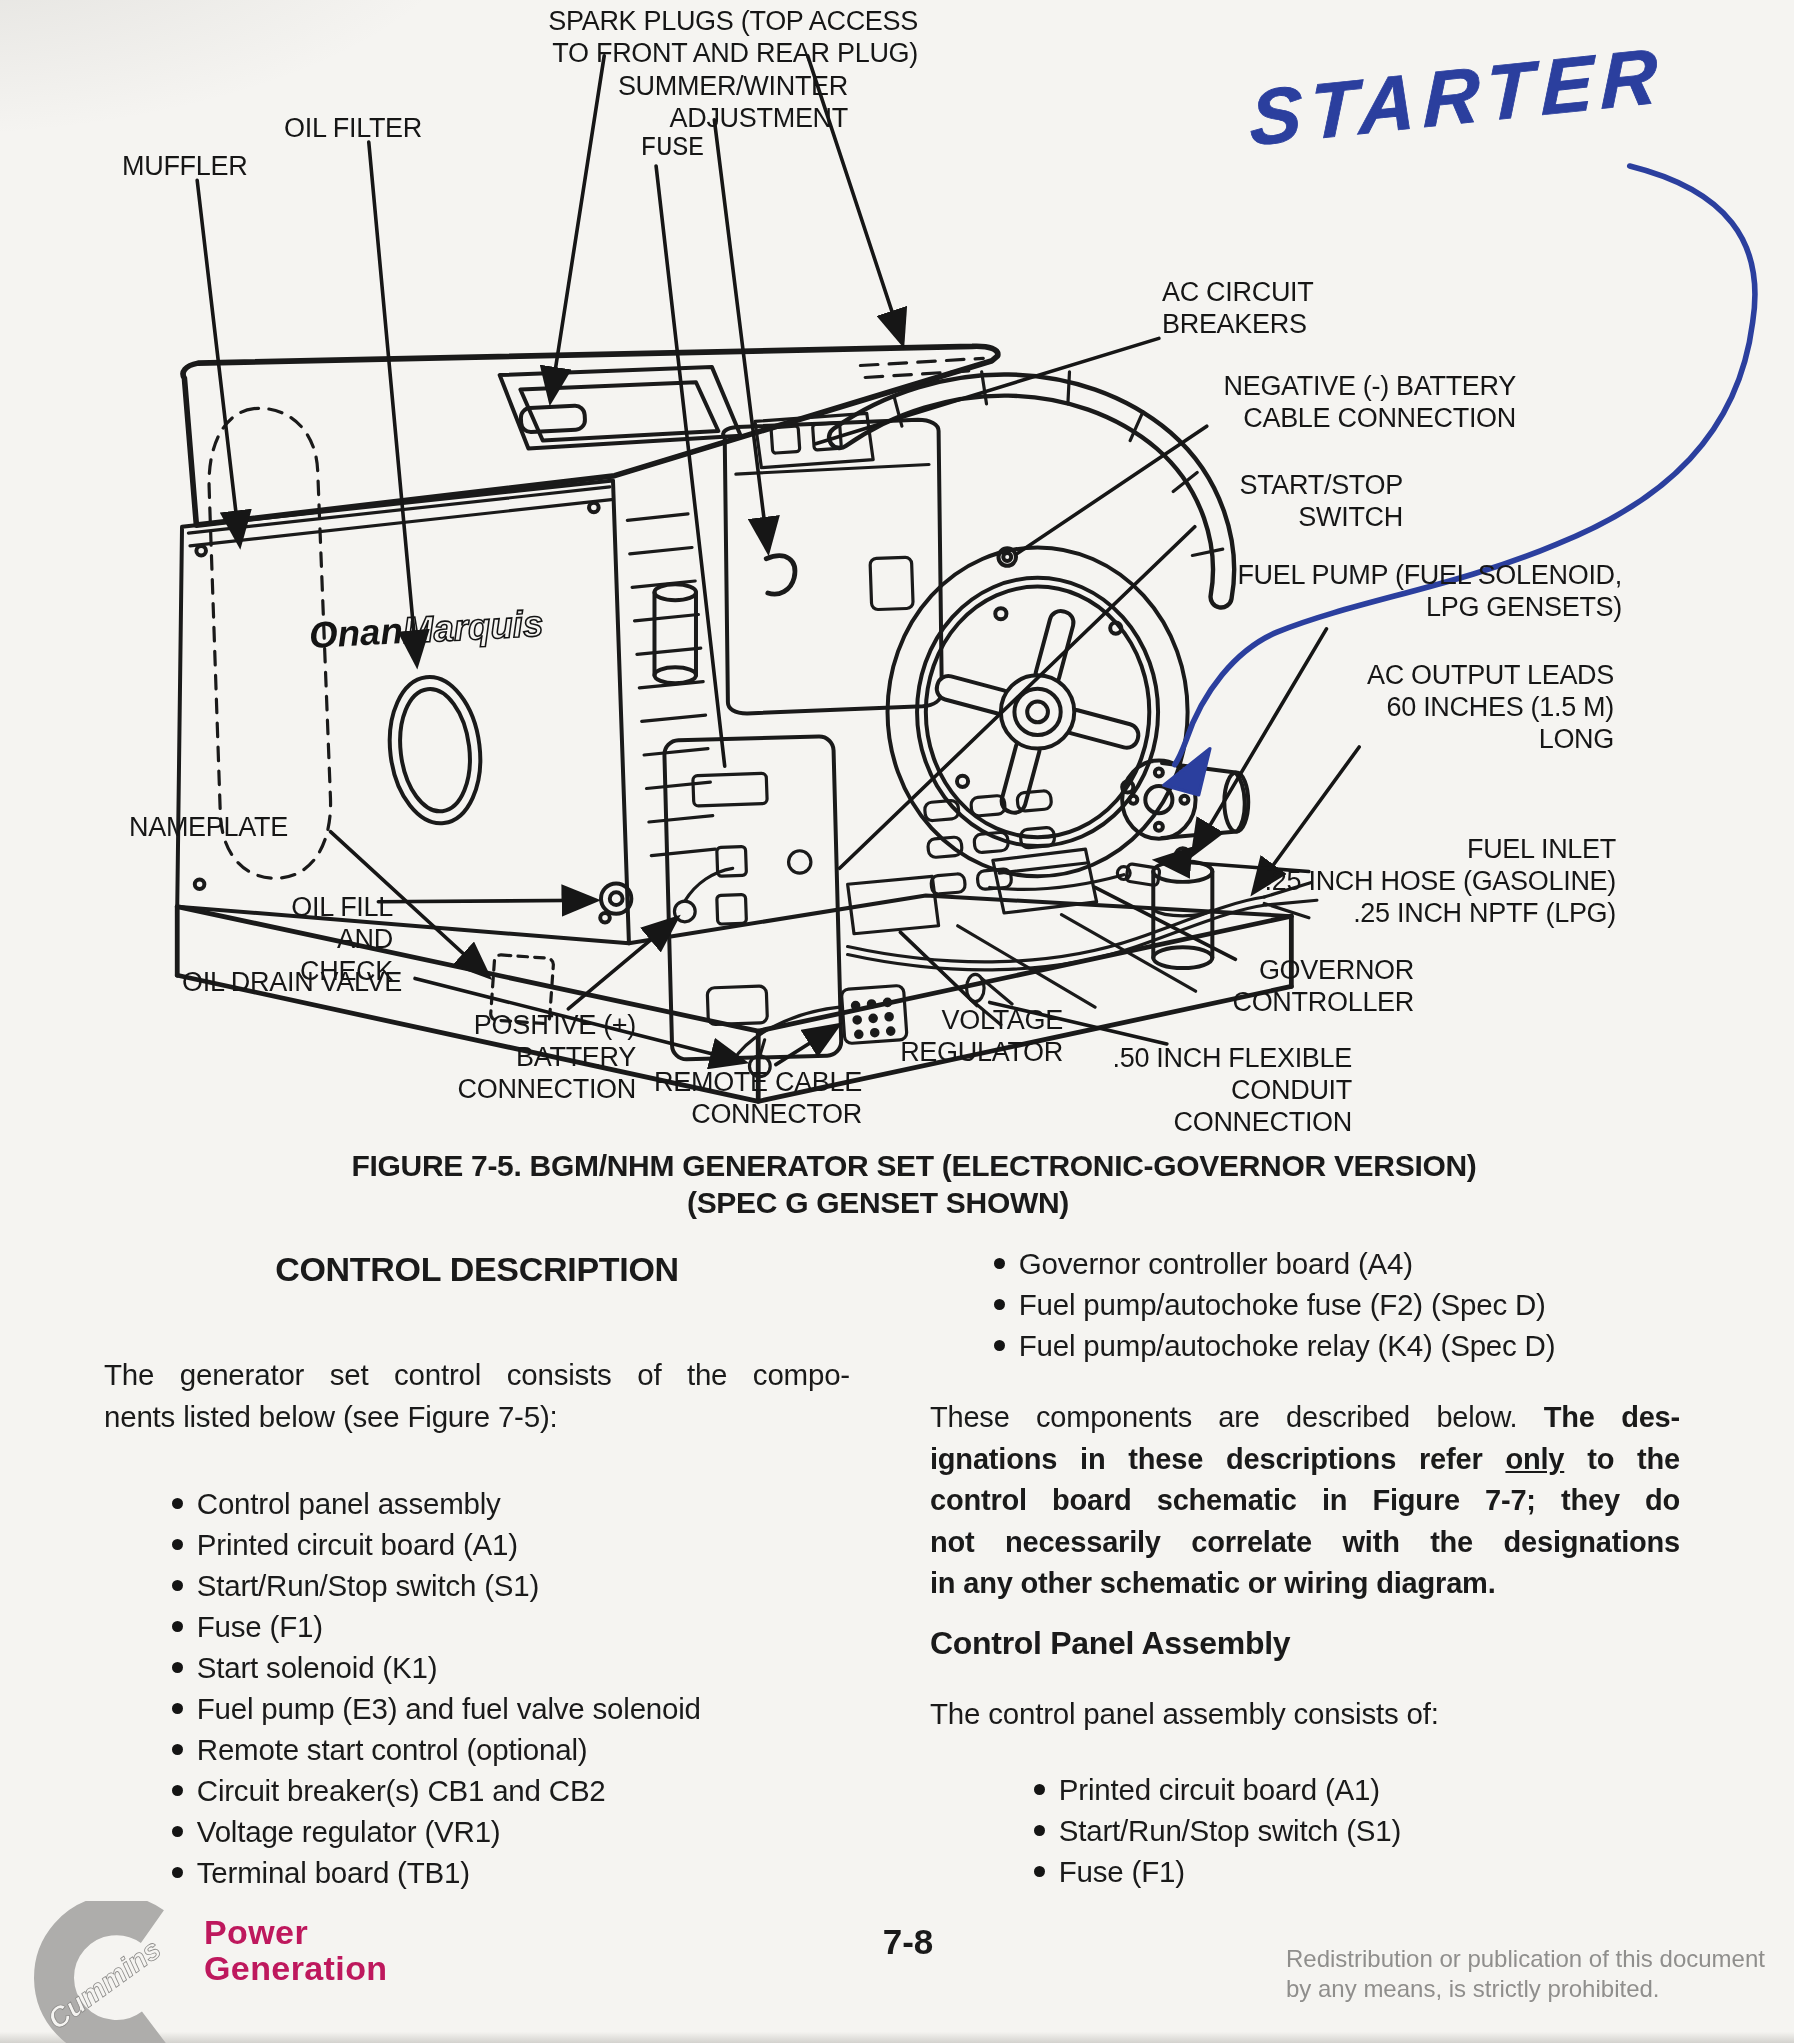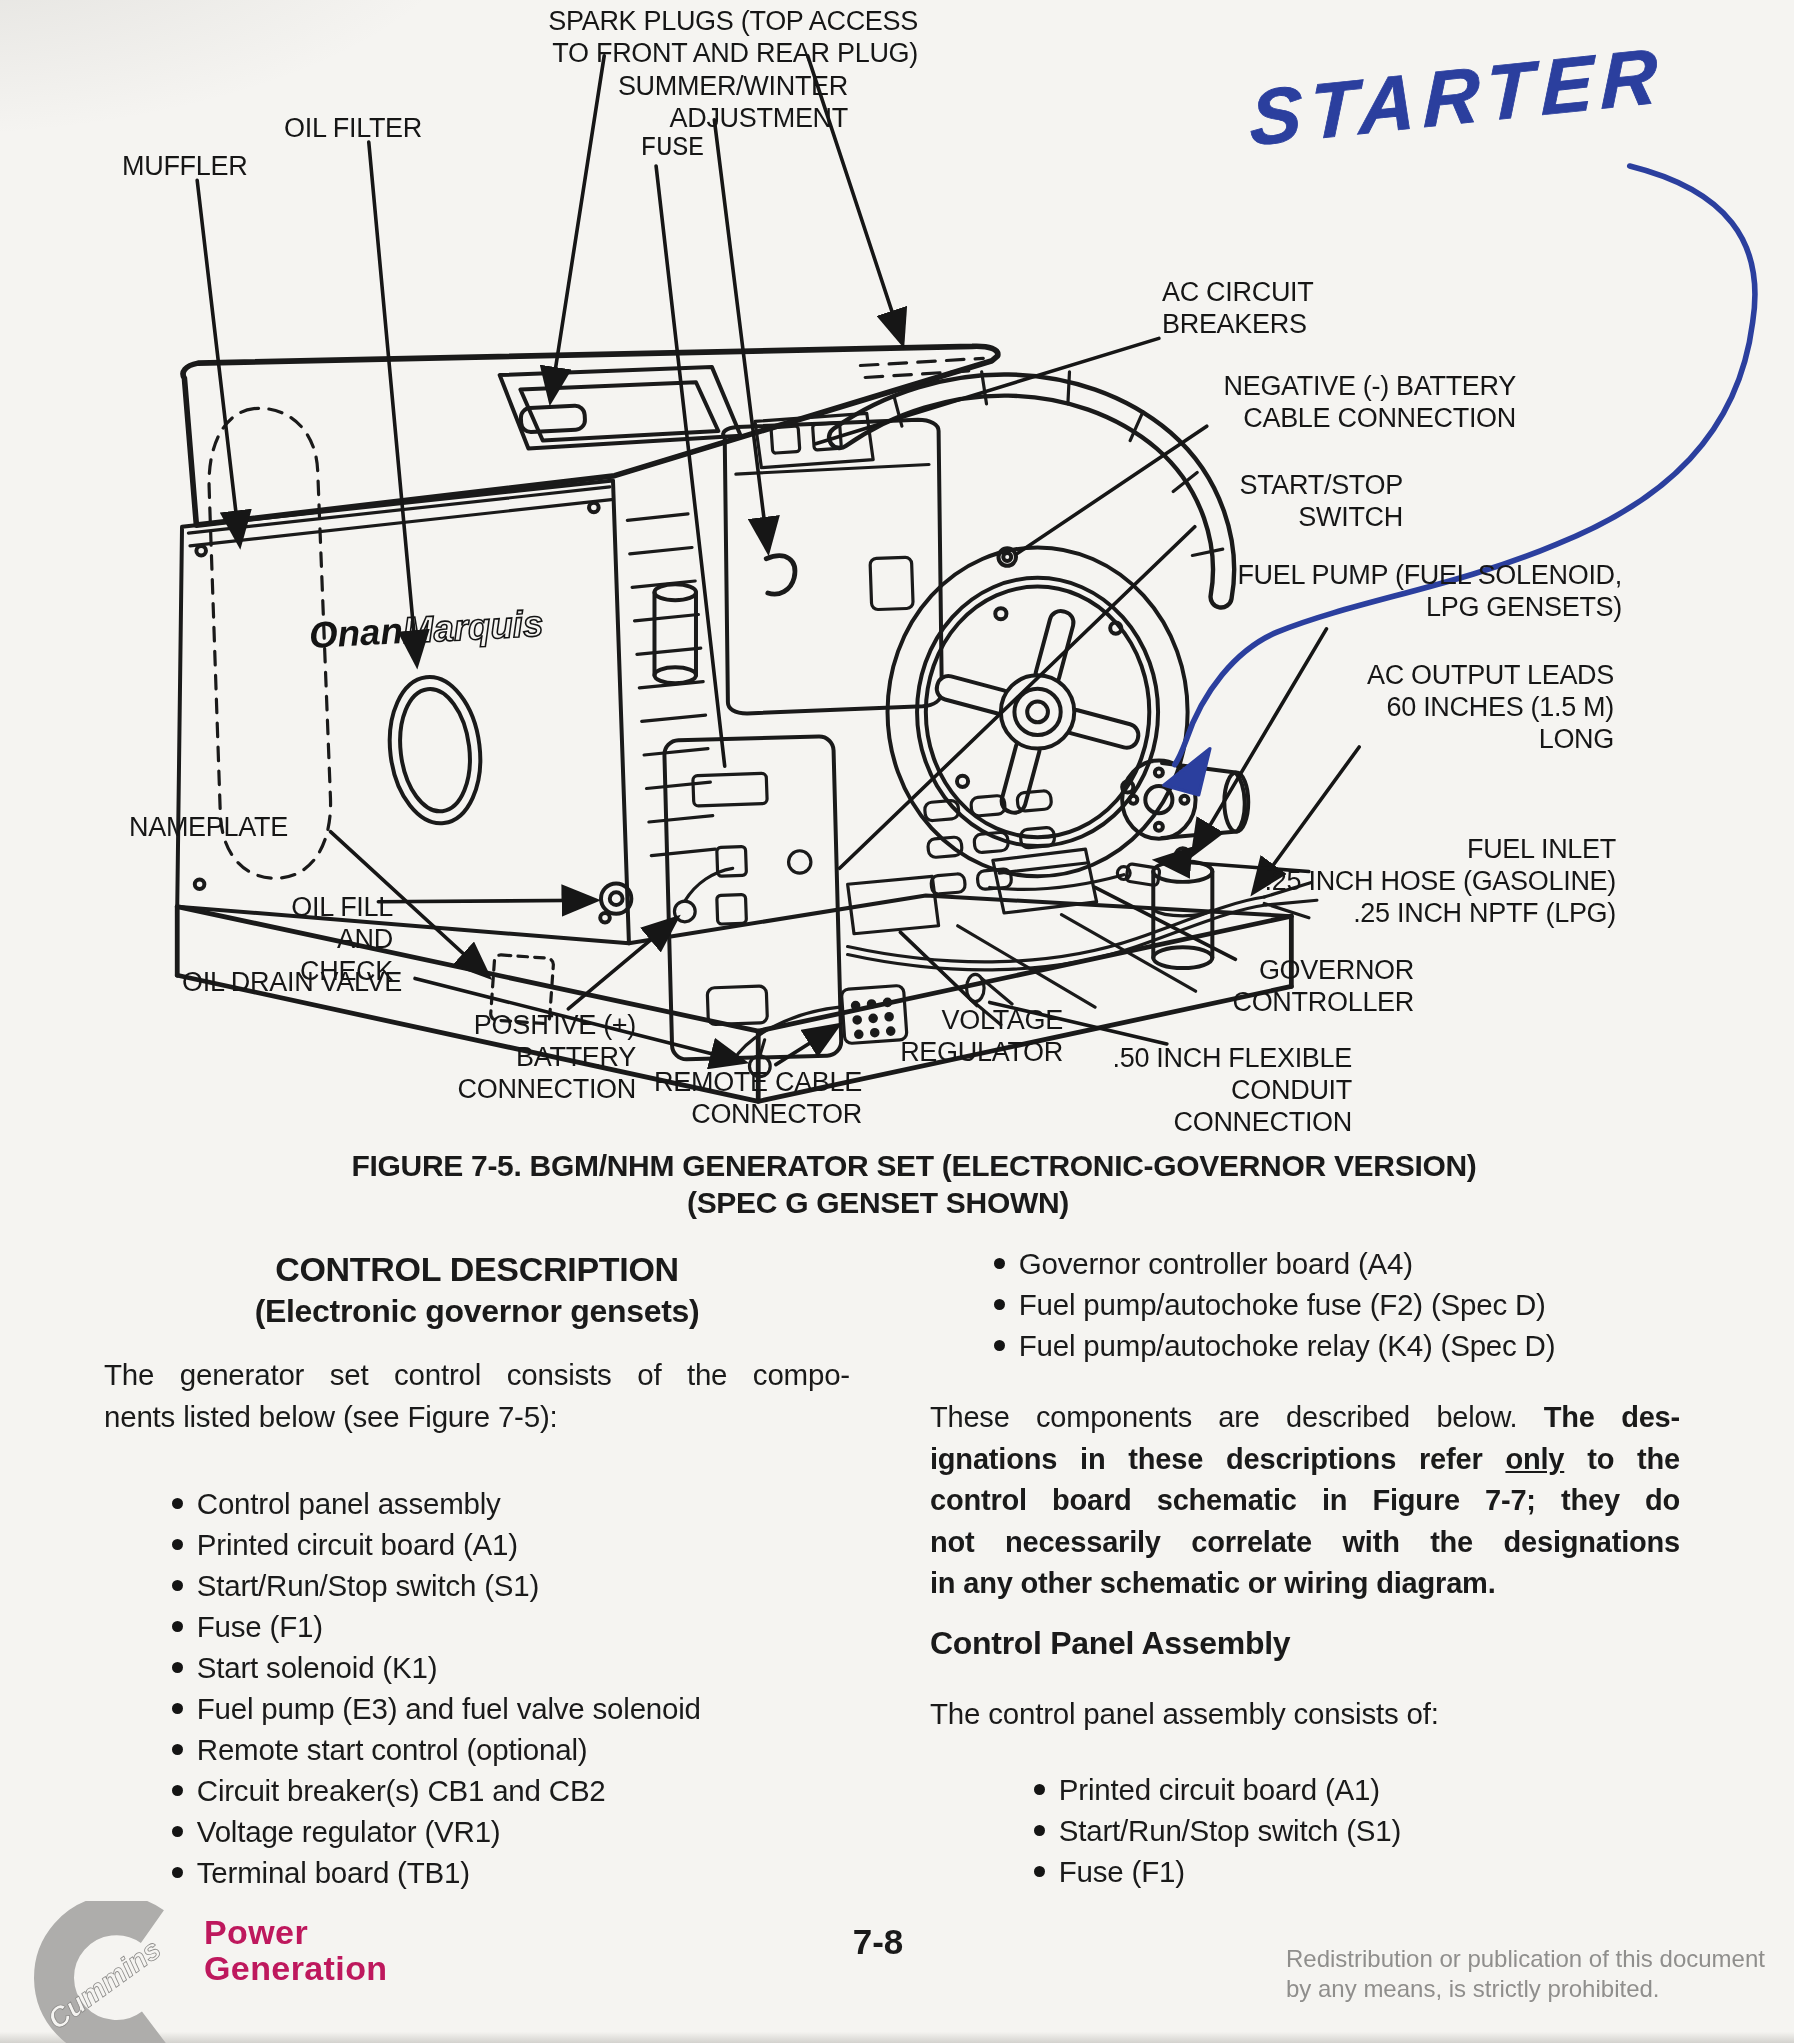--- a/index.html
+++ b/index.html
@@ -39,21 +39,21 @@
   .u{text-decoration:underline;}
   .blist{position:absolute;}
   .brow{display:flex;align-items:center;height:41px;font-size:29.5px;letter-spacing:-0.2px;}
   .dot{width:11.2px;height:11.2px;border-radius:50%;background:#141414;margin-right:13.6px;flex:0 0 auto;}
   
   .pow{
     position:absolute;left:160px;top:1914px;font-size:34px;font-weight:bold;
     line-height:36px;color:#be185d;letter-spacing:0.4px;margin-left:44px;
   }
   .pagenum{position:absolute;left:0;top:1922px;width:1756px;text-align:center;
-    font-size:35px;font-weight:bold;letter-spacing:0;}
+    font-size:35px;font-weight:bold;letter-spacing:0;padding-left:30px;}
   .notice{position:absolute;left:1286px;top:1944px;width:495px;
     font-size:24px;line-height:29.5px;color:#8f8e8c;}
 </style>
 </head>
 <body>
 
 <div id="page">
 
   <svg width="1795" height="1245" viewBox="0 0 2249 1560">
     <defs>
@@ -297,21 +297,20 @@
   <div class="lbl c" style="left:238px;top:891px;width:155px;">OIL FILL AND
 CHECK</div>
   <div class="lbl" style="left:129px;top:811px;width:201px;">NAMEPLATE</div>
 
   <div class="handwriting">STARTER</div>
 
   <div class="caption" style="top:1149px;padding-left:36px;">FIGURE 7-5. BGM/NHM GENERATOR SET (ELECTRONIC-GOVERNOR VERSION)</div>
   <div class="caption" style="top:1186px;">(SPEC G GENSET SHOWN)</div>
 
   <div class="h1" style="left:104px;top:1250px;width:746px;">CONTROL DESCRIPTION</div>
-  <div class="h1" style="left:104px;top:1293px;width:746px;font-size:32px;">(Electronic governor gensets)</div>
 
   <div class="pline jl" style="left:104px;top:1358px;width:746px;">The generator set control consists of the compo-</div>
   <div class="pline" style="left:104px;top:1400px;width:746px;">nents listed below (see Figure 7-5):</div>
 
   <div class="blist" style="left:172px;top:1483px;width:686px;">
     <div class="brow">
         <span class="dot"></span>
         <span>Control panel assembly</span>
       </div>
     <div class="brow">

